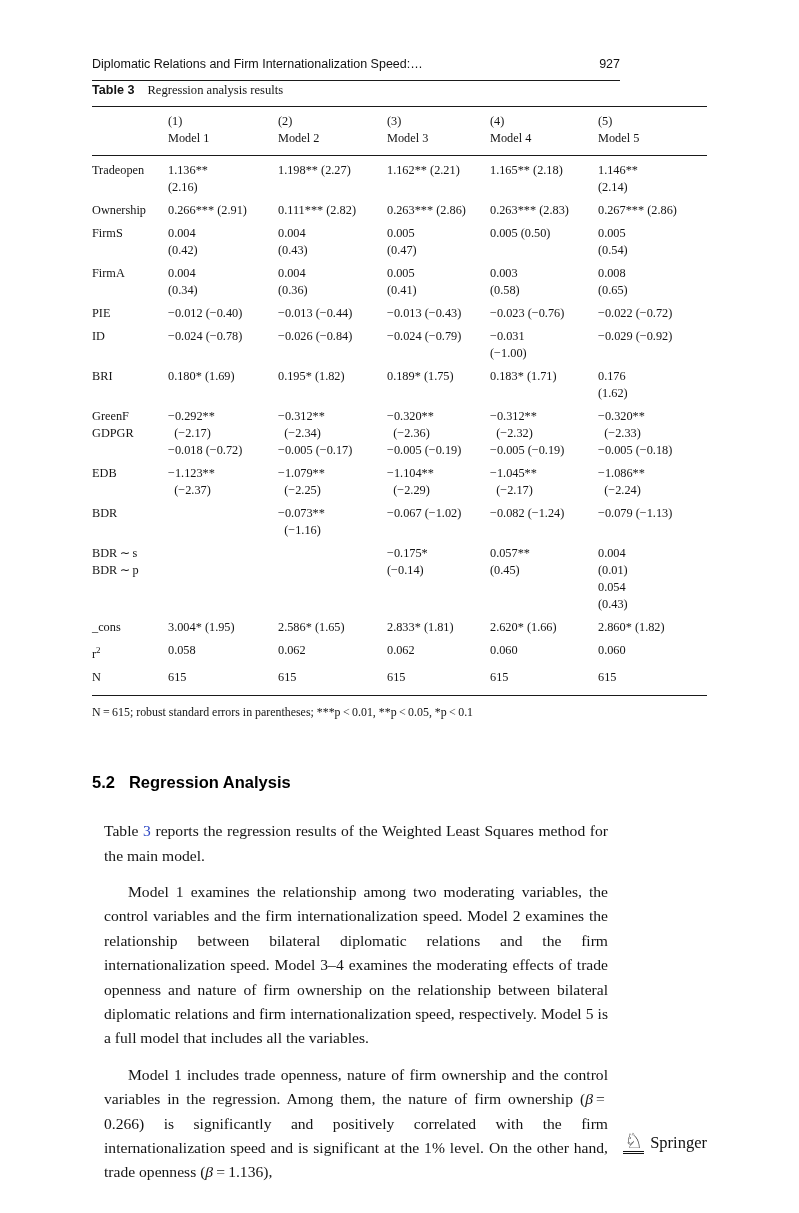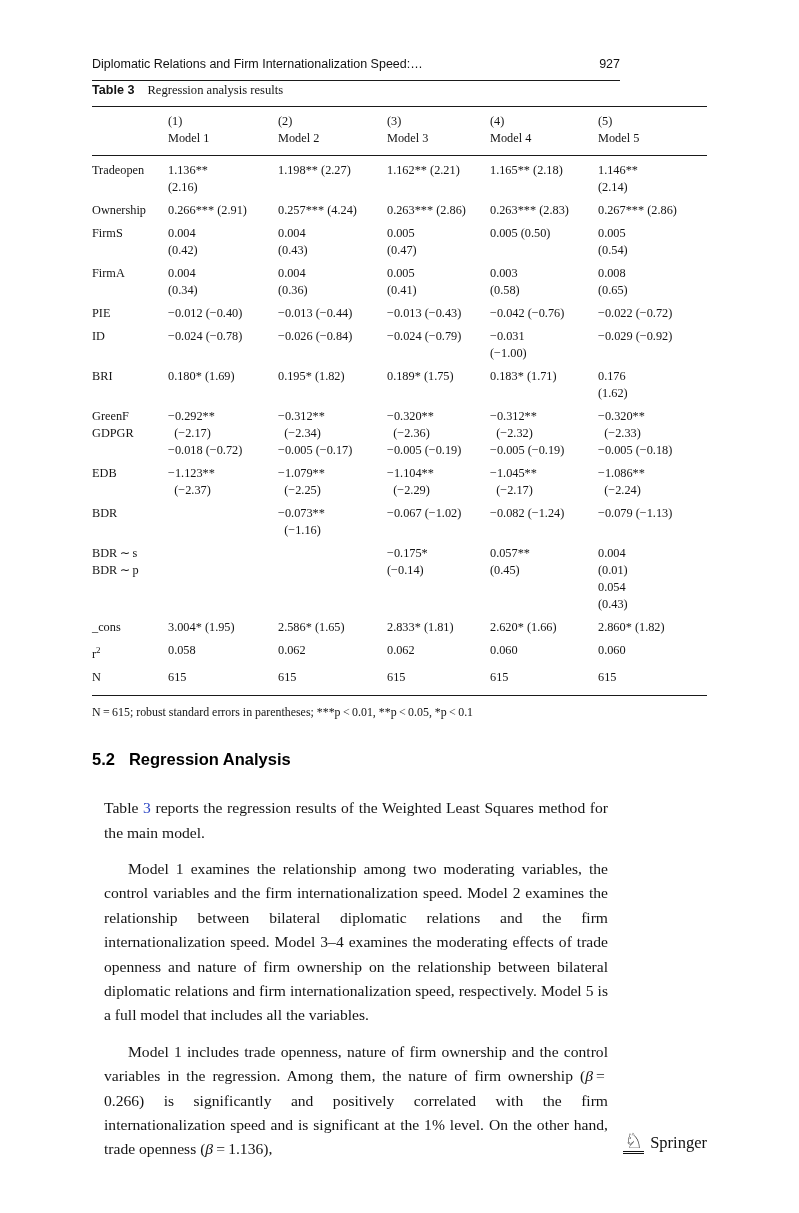--- a/index.html
+++ b/index.html
@@ -35,21 +35,21 @@
   table.reg td{
     vertical-align:top;padding:6px 2px 0 0;white-space:pre-line;
   }
   table.reg tr.last td{padding-bottom:9px;}
   td.lbl sup{font-size:9px;}
 
   .table-note{font-size:11.9px;margin-top:9px;}
 
   
   .section-heading{
-    margin-top:30px;font-family:"Liberation Sans", sans-serif;
+    margin-top:53px;font-family:"Liberation Sans", sans-serif;
     font-weight:bold;font-size:16.5px;color:#000;display:flex;gap:14px;
   }
 
   
   .bodytext{margin-top:27px;font-size:15.6px;line-height:24.4px;text-align:justify;}
   .bodytext p{margin:12px;}
   .bodytext p.indent{text-indent:24px;}
   a.xref{text-decoration:none;}
   .beta{font-style:italic;}
 
@@ -108,21 +108,21 @@
 (2.16)</td>
         <td>1.198** (2.27)</td>
         <td>1.162** (2.21)</td>
         <td>1.165** (2.18)</td>
         <td>1.146**
 (2.14)</td>
       </tr>
       <tr>
         <td class="lbl">Ownership</td>
         <td>0.266*** (2.91)</td>
-        <td>0.257*** (4.24)</td>
+        <td>0.111*** (2.82)</td>
         <td>0.263*** (2.86)</td>
         <td>0.263*** (2.83)</td>
         <td>0.267*** (2.86)</td>
       </tr>
       <tr>
         <td class="lbl">FirmS</td>
         <td>0.004
 (0.42)</td>
         <td>0.004
 (0.43)</td>
@@ -143,21 +143,21 @@
         <td>0.003
 (0.58)</td>
         <td>0.008
 (0.65)</td>
       </tr>
       <tr>
         <td class="lbl">PIE</td>
         <td>−0.012 (−0.40)</td>
         <td>−0.013 (−0.44)</td>
         <td>−0.013 (−0.43)</td>
-        <td>−0.042 (−0.76)</td>
+        <td>−0.023 (−0.76)</td>
         <td>−0.022 (−0.72)</td>
       </tr>
       <tr>
         <td class="lbl">ID</td>
         <td>−0.024 (−0.78)</td>
         <td>−0.026 (−0.84)</td>
         <td>−0.024 (−0.79)</td>
         <td>−0.031
 (−1.00)</td>
         <td>−0.029 (−0.92)</td>

